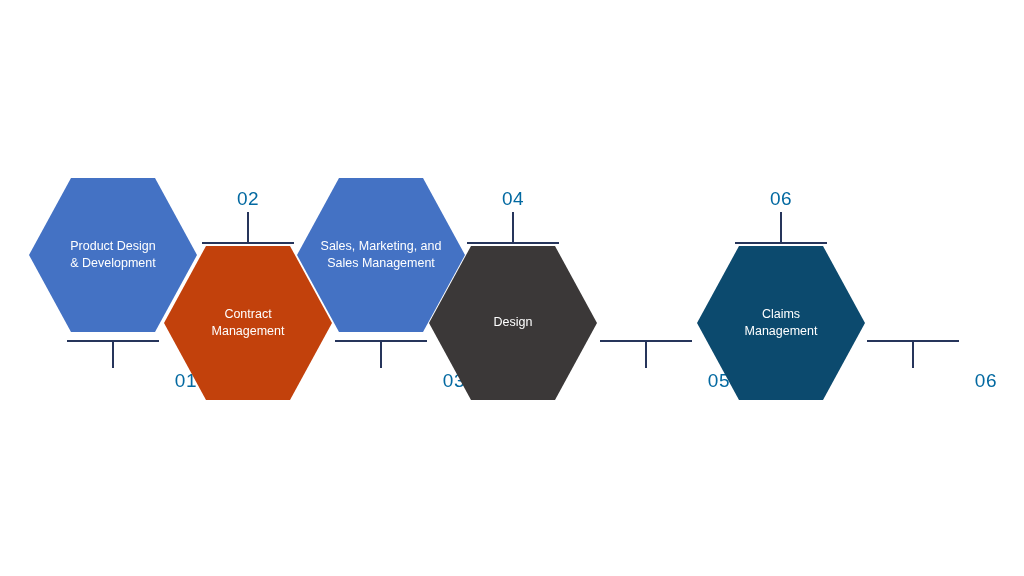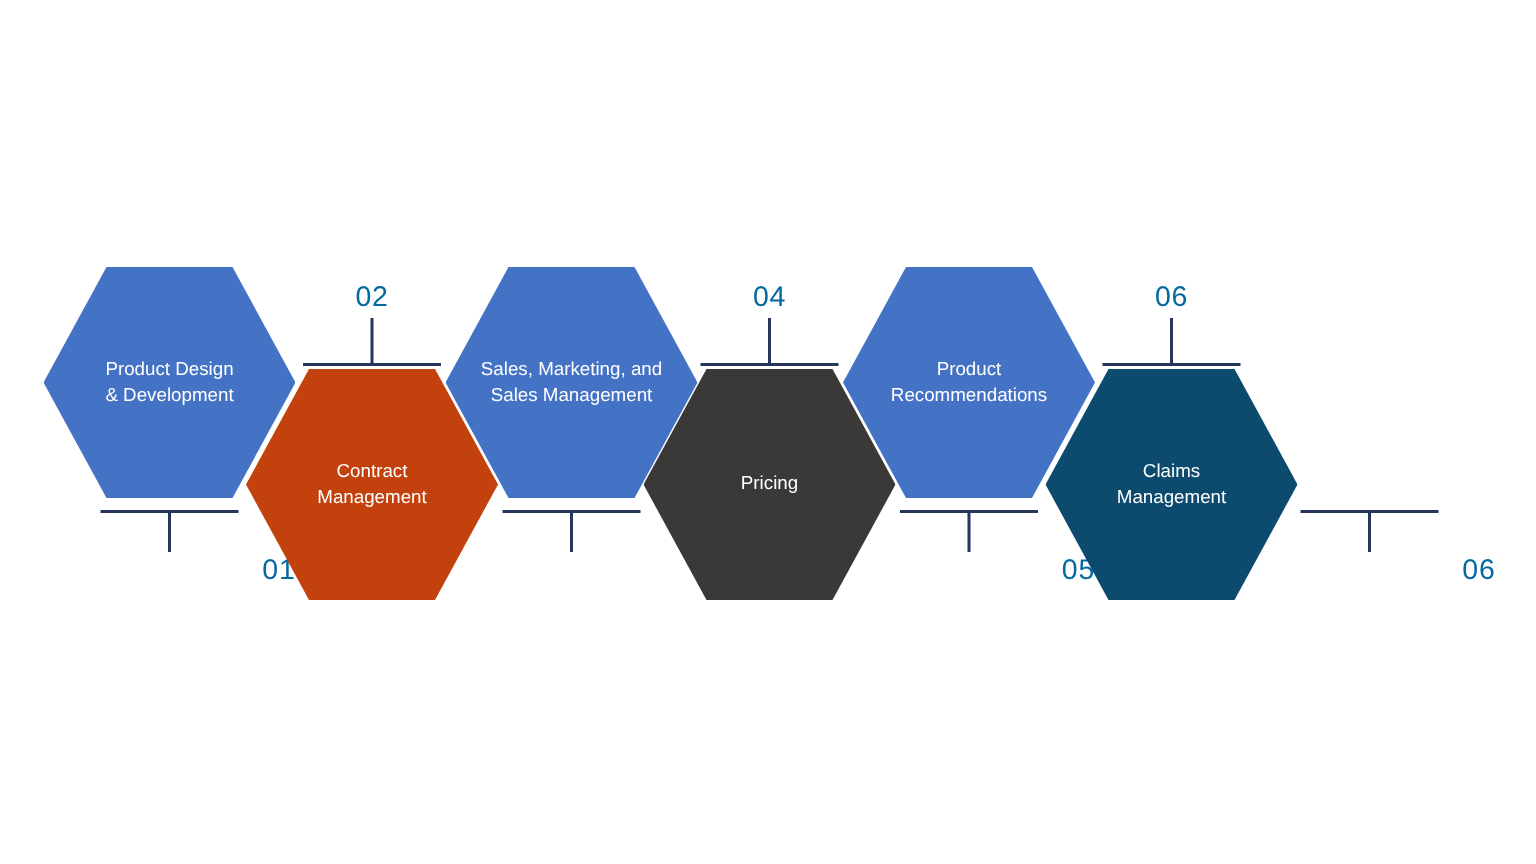--- a/index.html
+++ b/index.html
@@ -91,40 +91,35 @@
 
   <div class="item up" style="left:297px">
     <div class="hex" style="background-color: rgb(68, 114, 196);">
       <div class="label">
         <span>Sales, Marketing, and</span>
         <span>Sales Management</span>
       </div>
     </div>
     <div class="conn-h"></div>
     <div class="conn-v"></div>
+    <div class="num">03</div>
   </div>
 
   <div class="item down" style="left:429px">
     <div class="num">04</div>
     <div class="conn-v"></div>
     <div class="conn-h"></div>
     <div class="hex" style="background-color: rgb(59, 56, 56);">
       <div class="label">
-        <span>Pricing</span>
+        <span>Design</span>
       </div>
     </div>
   </div>
 
   <div class="item up" style="left:562px">
-    <div class="hex" style="background-color: rgb(68, 114, 196);">
-      <div class="label">
-        <span>Product</span>
-        <span>Recommendations</span>
-      </div>
-    </div>
     <div class="conn-h"></div>
     <div class="conn-v"></div>
     <div class="num">05</div>
   </div>
 
   <div class="item down" style="left:697px">
     <div class="num">06</div>
     <div class="conn-v"></div>
     <div class="conn-h"></div>
     <div class="hex" style="background-color: #0c4a6e;">

